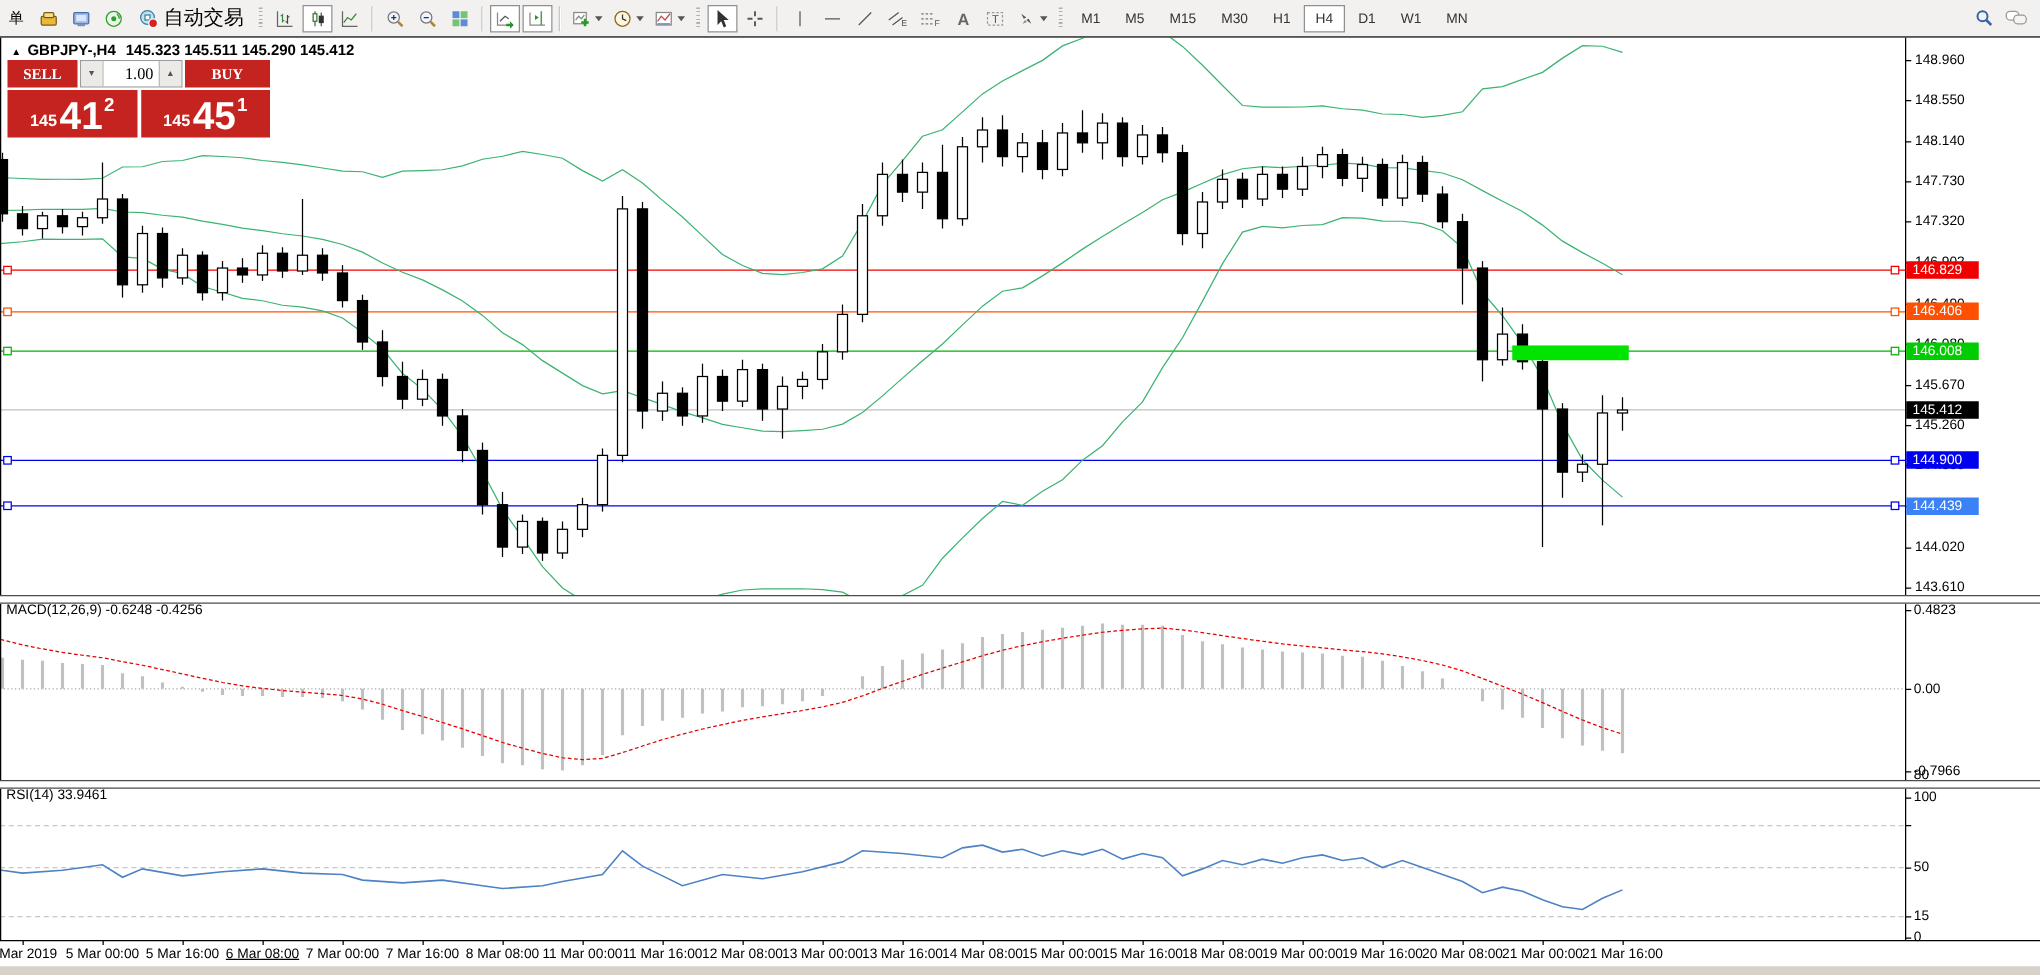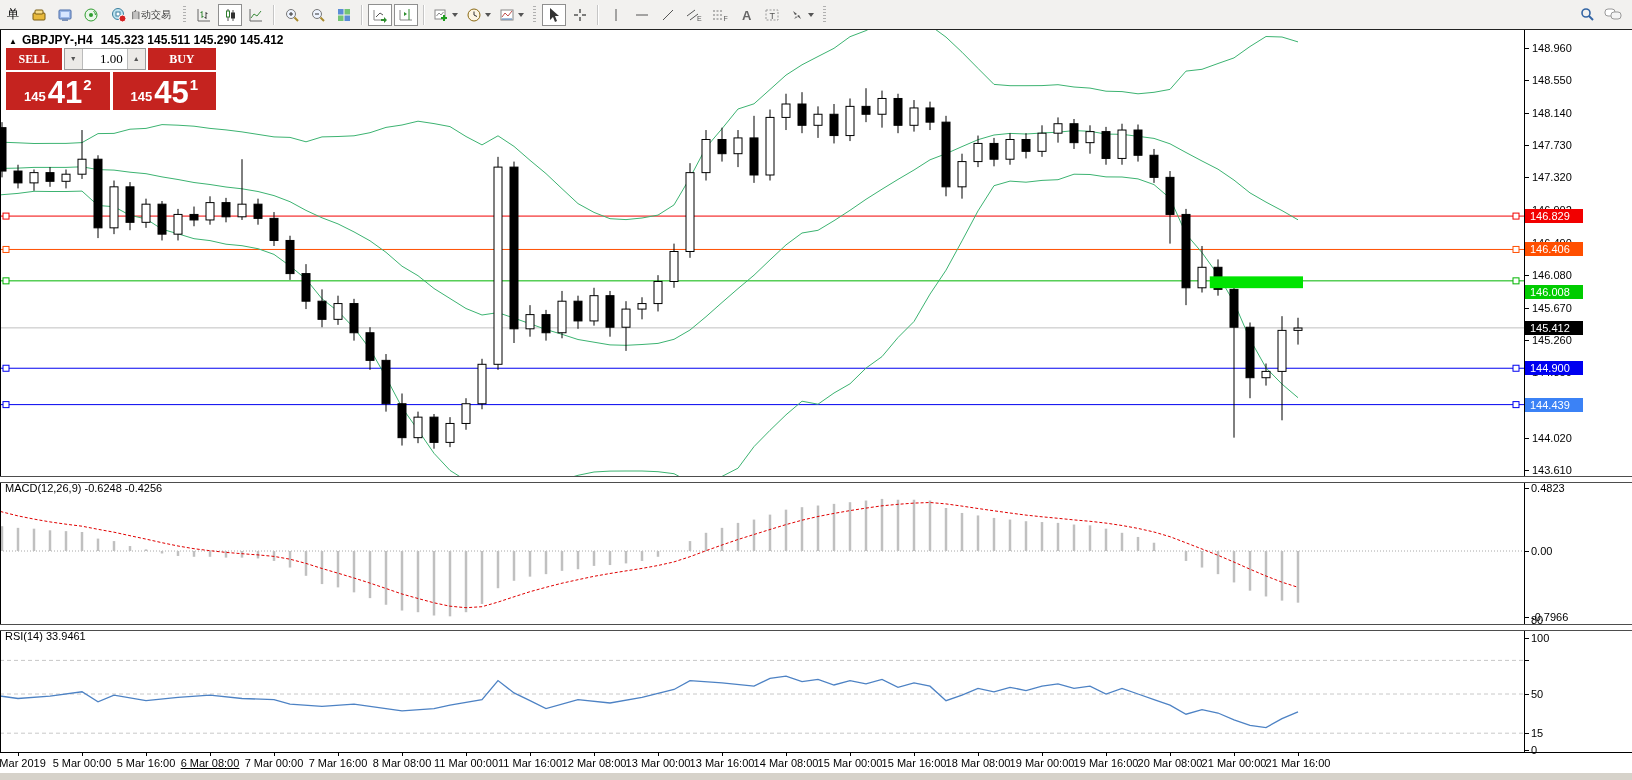--- a/index.html
+++ b/index.html
@@ -7,21 +7,21 @@
          font-family:"Liberation Sans","DejaVu Sans",sans-serif;background:#fff;}
   
   .toolbar{position:absolute;left:0;top:0;width:1632px;height:29px;background:#f2f1ef;
            border-bottom:1px solid #222;display:flex;align-items:center;z-index:20;}
   .tb{width:24px;height:22px;display:flex;align-items:center;justify-content:center;
       border:1px solid transparent;margin:0 1px;box-sizing:border-box;}
   .tb.on{background:#fff;border:1px solid #8f8f8f;}
   .tb svg{display:block}
   .tb-text{font-size:12px;color:#000;padding:0 2px;}
   .auto{display:flex;align-items:center;height:22px;padding:0 4px;margin:0 2px;}
-  .auto span{font-size:10px;color:#404040;margin-left:4px;}
+  .auto span{font-size:16px;color:#000000;margin-left:4px;}
   .sep{width:1px;height:20px;background:#c6c6c6;border-right:1px solid #fff;margin:0 4px;}
   .grip{width:3px;height:18px;margin:0 5px;
         background-image:repeating-linear-gradient(180deg,#b0b0b0 0 1px,transparent 1px 3px);}
   .caret{width:0;height:0;border-left:3px solid transparent;border-right:3px solid transparent;
          border-top:4px solid #555;margin-left:3px;}
   .ddl{display:flex;align-items:center;height:22px;border:1px solid transparent;margin:0 1px;padding:0 2px;}
   .tf{font-size:11px;color:#333;height:20px;display:flex;align-items:center;
       padding:0 8px;border:1px solid transparent;margin:0 1px;}
   .tf.on{background:#fff;border:1px solid #8f8f8f;}
   .tb-right{position:absolute;right:6px;top:3px;display:flex;}
@@ -249,20 +249,31 @@
     </div>
     <div class="ddl">
       <svg width="16" height="16">
         <path d="M4 4 l4 3 -2 1 z M12 12 l-4 -3 2 -1 z" fill="#555"></path>
         <path d="M5 12 l2 -3 1.5 1.5 z" fill="#888"></path>
       </svg>
       <span class="caret"></span>
     </div>
 
     <div class="grip"></div>
+    <div id="tf-holder" style="display:flex">
+        <div class="tf">M1</div>
+        <div class="tf">M5</div>
+        <div class="tf">M15</div>
+        <div class="tf">M30</div>
+        <div class="tf">H1</div>
+        <div class="tf on">H4</div>
+        <div class="tf">D1</div>
+        <div class="tf">W1</div>
+        <div class="tf">MN</div>
+      </div>
 
     <div class="tb-right">
       <div class="tb">
         <svg width="16" height="16">
           <circle cx="7" cy="7" r="4" fill="none" stroke="#3465a4" stroke-width="1.6"></circle>
           <path d="M10 10 L14 14" stroke="#3465a4" stroke-width="2"></path>
         </svg>
       </div>
       <div class="tb">
         <svg width="18" height="16">
@@ -636,21 +647,21 @@
       <div class="ptick-mark" style="top:372px"></div>
       <div class="ptick" style="top:366px">144.850</div>
       <div class="ptick-mark" style="top:405px"></div>
       <div class="ptick" style="top:399px">144.434</div>
       <div class="ptick-mark" style="top:438px"></div>
       <div class="ptick" style="top:432px">144.020</div>
       <div class="ptick-mark" style="top:470px"></div>
       <div class="ptick" style="top:464px">143.610</div>
       <div class="plabel" style="top:209px;background:#f20000">146.829</div>
       <div class="plabel" style="top:242px;background:#ff4f00">146.406</div>
-      <div class="plabel" style="top:285px;background:#00cc00">146.008</div>
+      <div class="plabel" style="top:274px;background:#00cc00">146.008</div>
       <div class="plabel" style="top:361px;background:#0000f0">144.900</div>
       <div class="plabel" style="top:398px;background:#3b82f6">144.439</div>
       <div class="plabel" style="top:321px;background:#000000">145.412</div>
       <div class="ptick-mark" style="top:488px"></div>
       <div class="ind-axis" style="top:482px">0.4823</div>
       <div class="ptick-mark" style="top:551px"></div>
       <div class="ind-axis" style="top:545px">0.00</div>
       <div class="ptick-mark" style="top:617px"></div>
       <div class="ind-axis" style="top:611px">-0.7966</div>
       <div class="ptick-mark" style="top:638px"></div>

